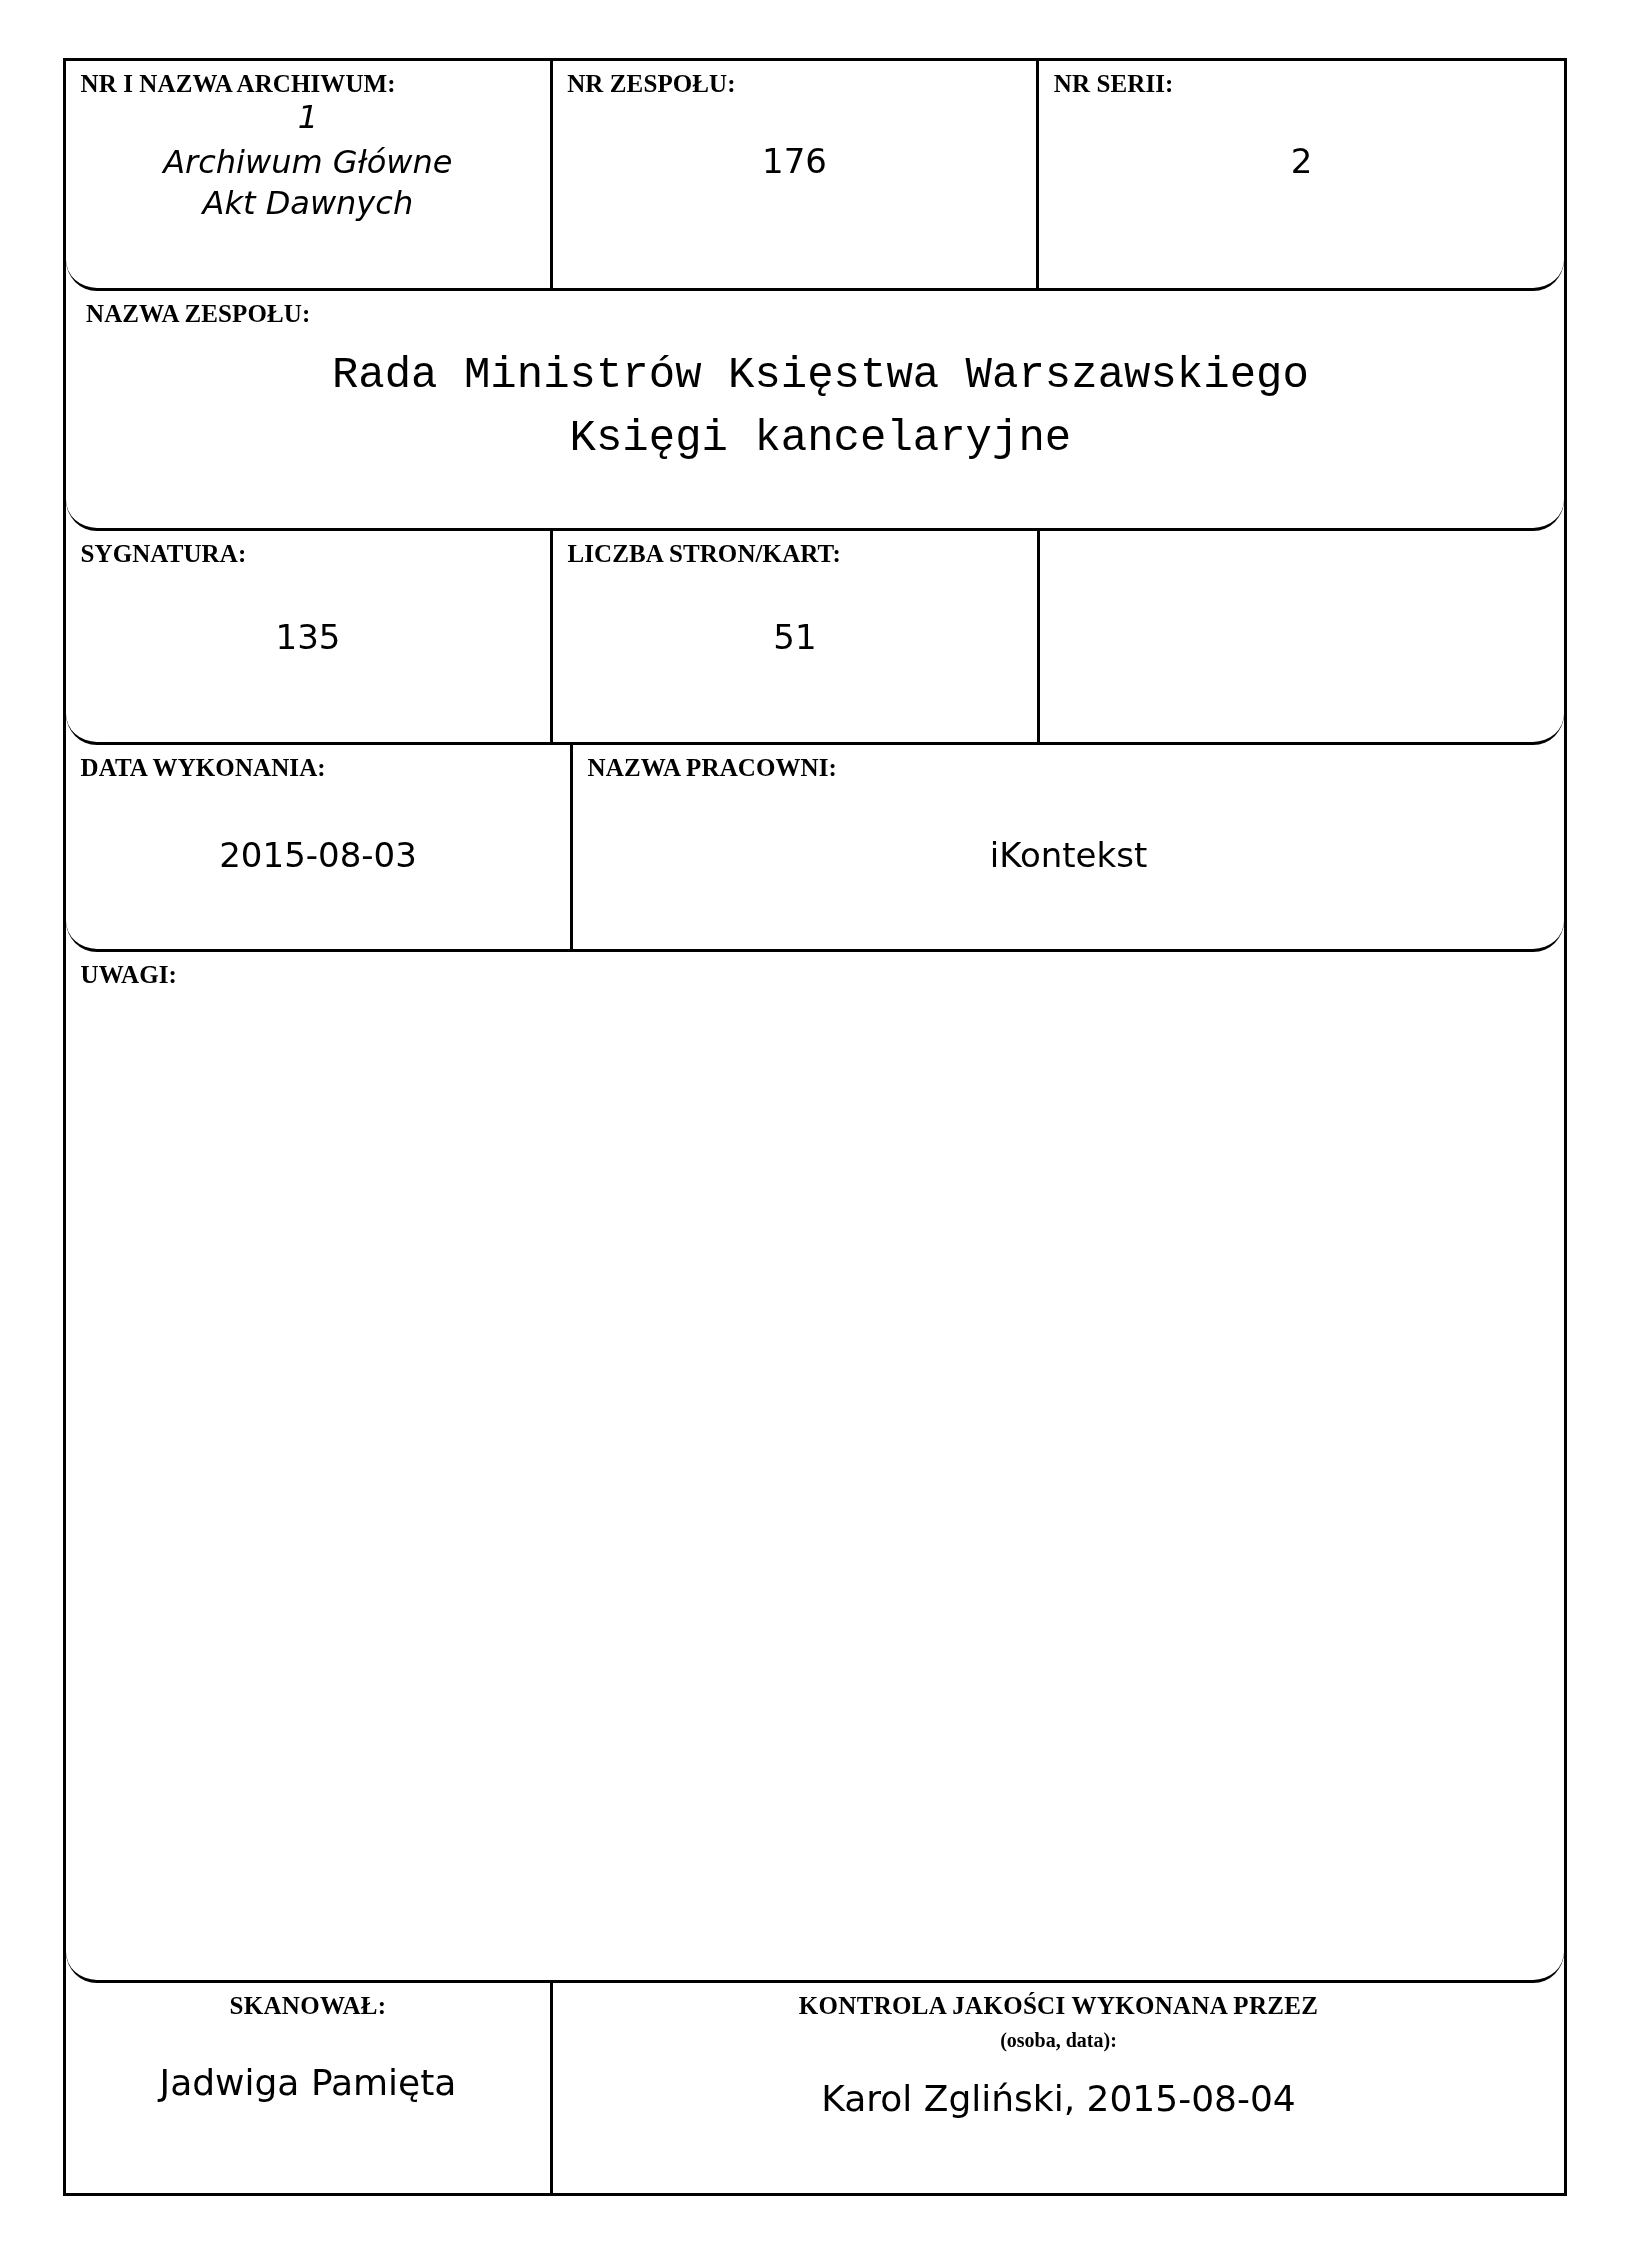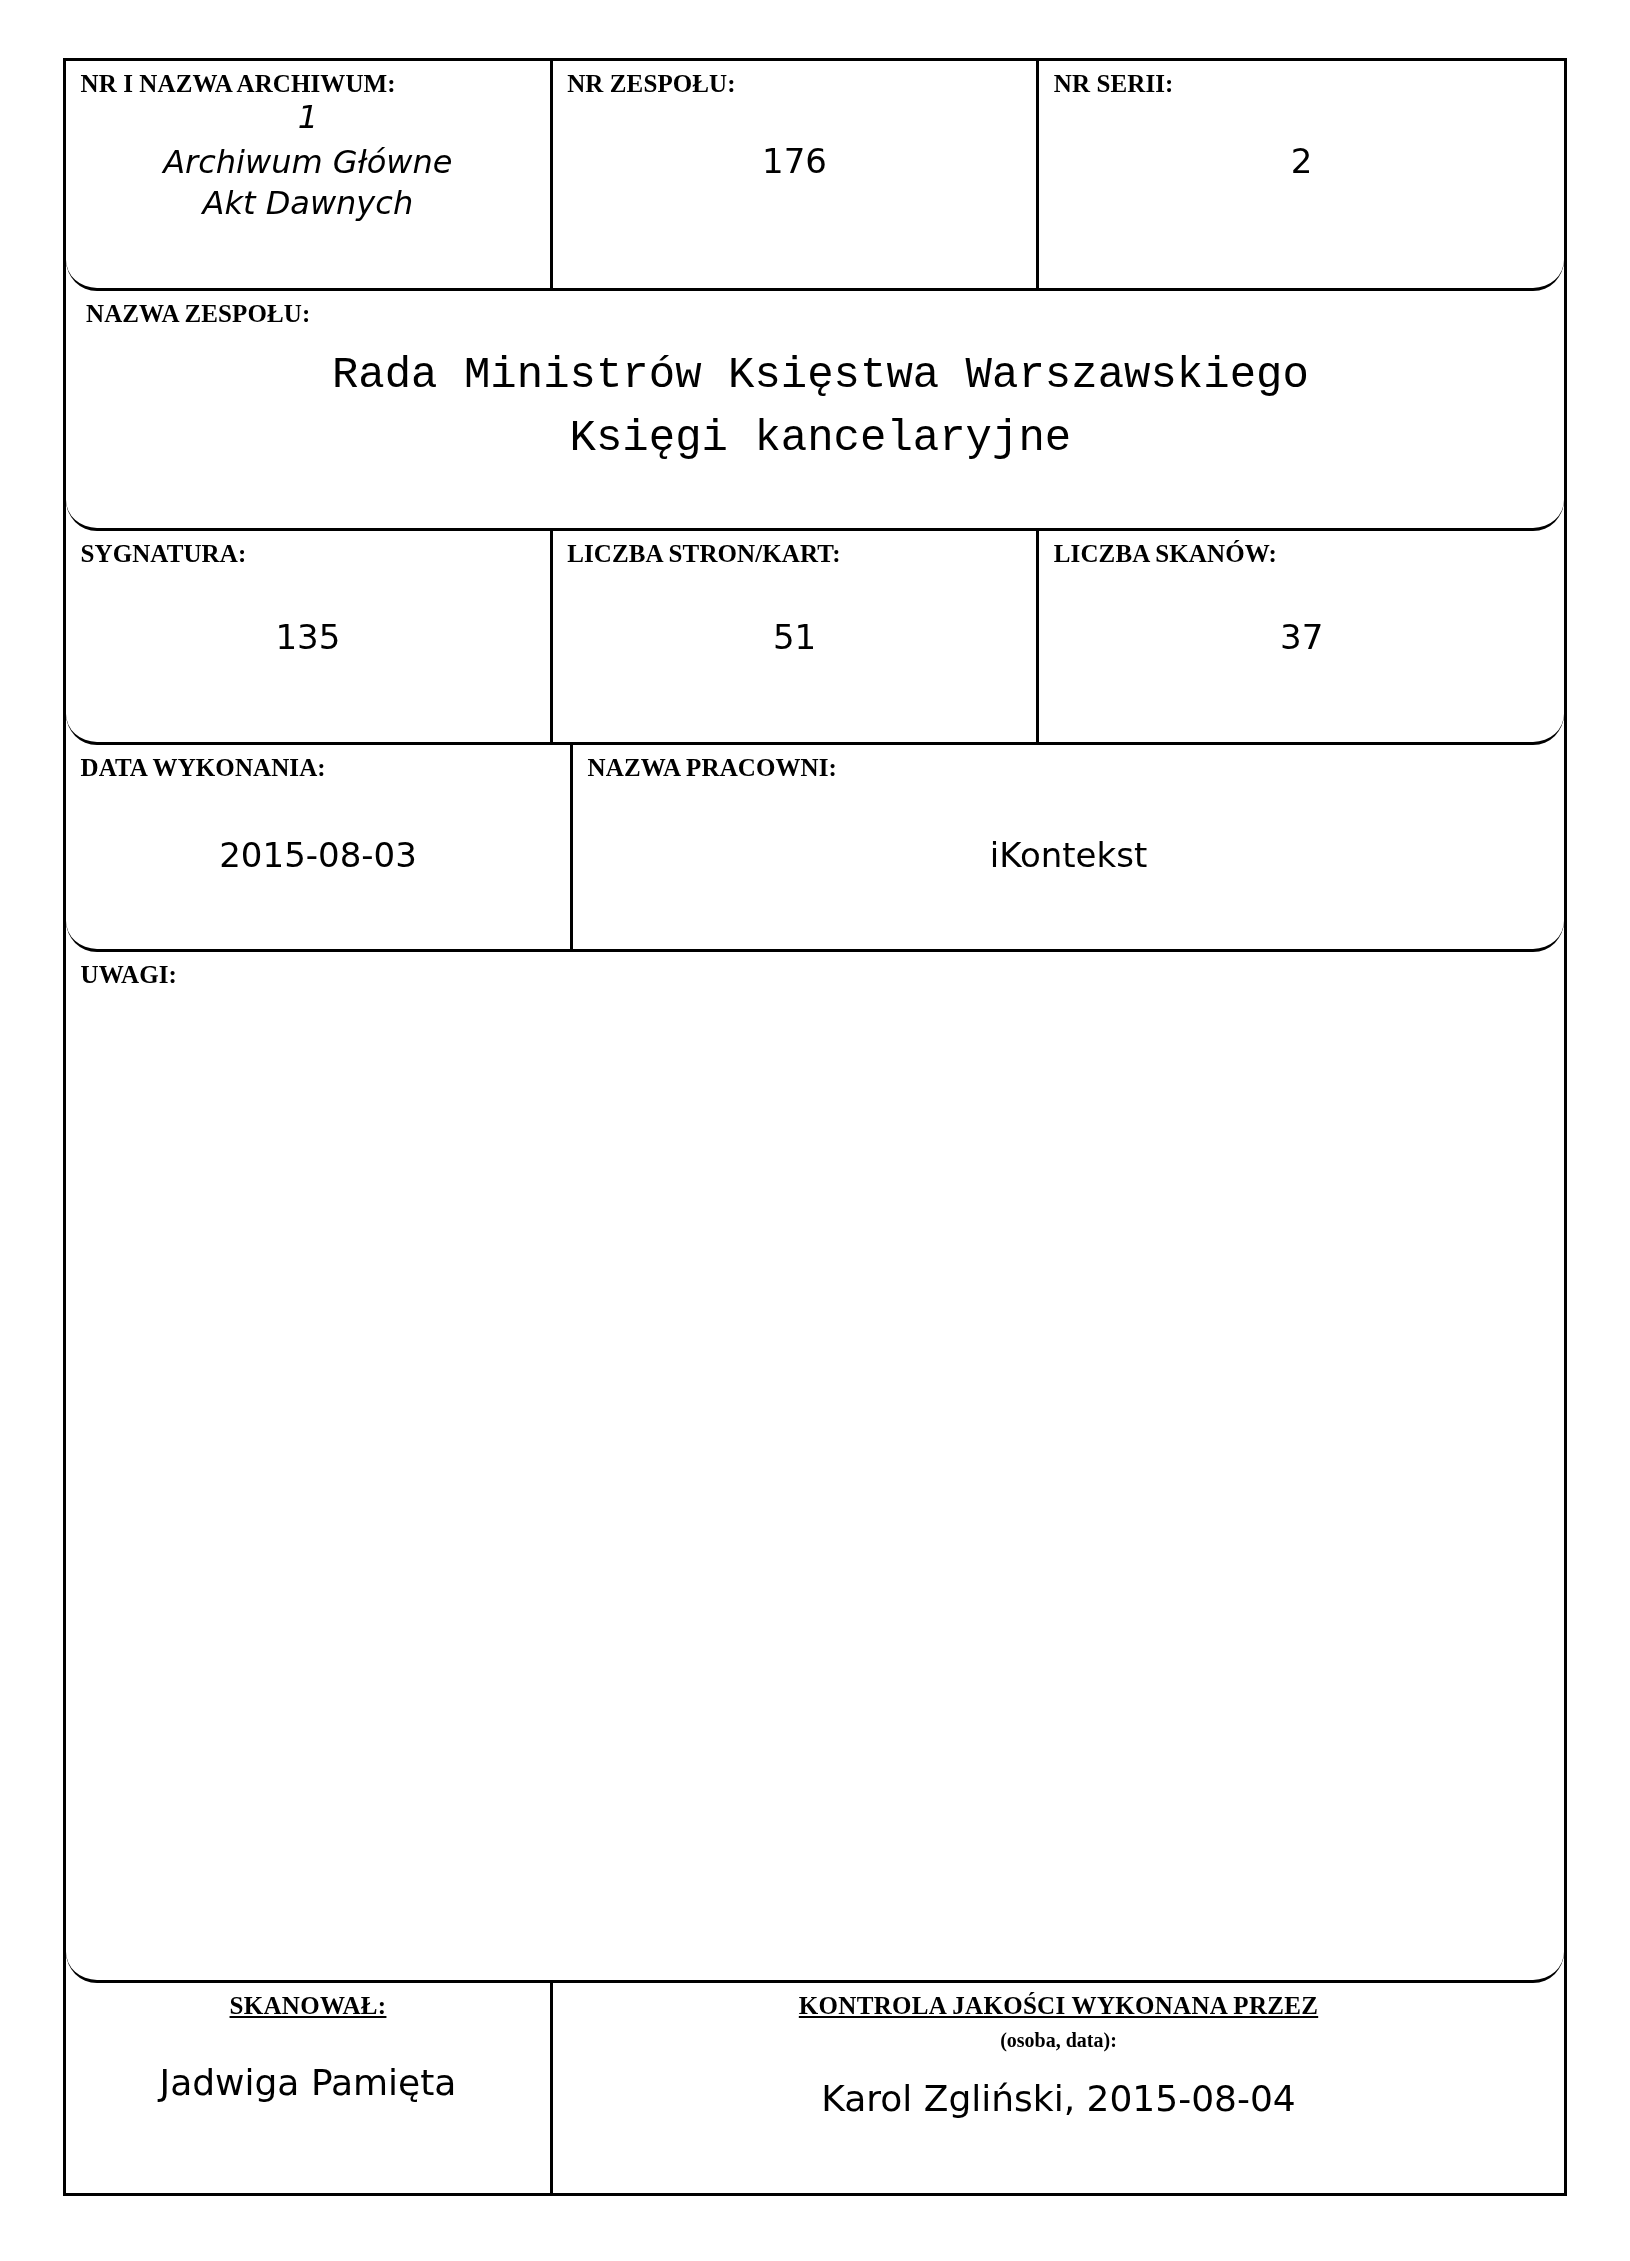--- a/index.html
+++ b/index.html
@@ -121,21 +121,20 @@
   
   .r6 { height: 210px; }
   .r6 .c1 { width: 487px; align-items: center; }
   .r6 .c2 { width: 1011px; align-items: center; border-radius: 23px; }
   .r6 .label-center {
     font-family: "Liberation Serif", serif;
     font-weight: bold;
     font-size: 25px;
     text-align: center;
     letter-spacing: 0.3px;
-    text-decoration: underline;
   }
   .sub-label {
     font-family: "Liberation Serif", serif;
     font-weight: bold;
     font-size: 20px;
     text-align: center;
     margin-top: 9.2px;
   }
   .r6 .value {
     font-size: 36px;
@@ -180,24 +179,20 @@
 
   <div class="row r3 bb">
     <div class="cell c1 br">
       <div class="label">SYGNATURA:</div>
       <div class="value">135</div>
     </div>
     <div class="cell c2 br">
       <div class="label">LICZBA STRON/KART:</div>
       <div class="value">51</div>
     </div>
-    <div class="cell c3">
-      <div class="label">LICZBA SKANÓW:</div>
-      <div class="value">37</div>
-    </div>
   </div>
 
   <div class="row r4 bb">
     <div class="cell c1 br">
       <div class="label">DATA WYKONANIA:</div>
       <div class="value">2015-08-03</div>
     </div>
     <div class="cell c2">
       <div class="label">NAZWA PRACOWNI:</div>
       <div class="value">iKontekst</div>

